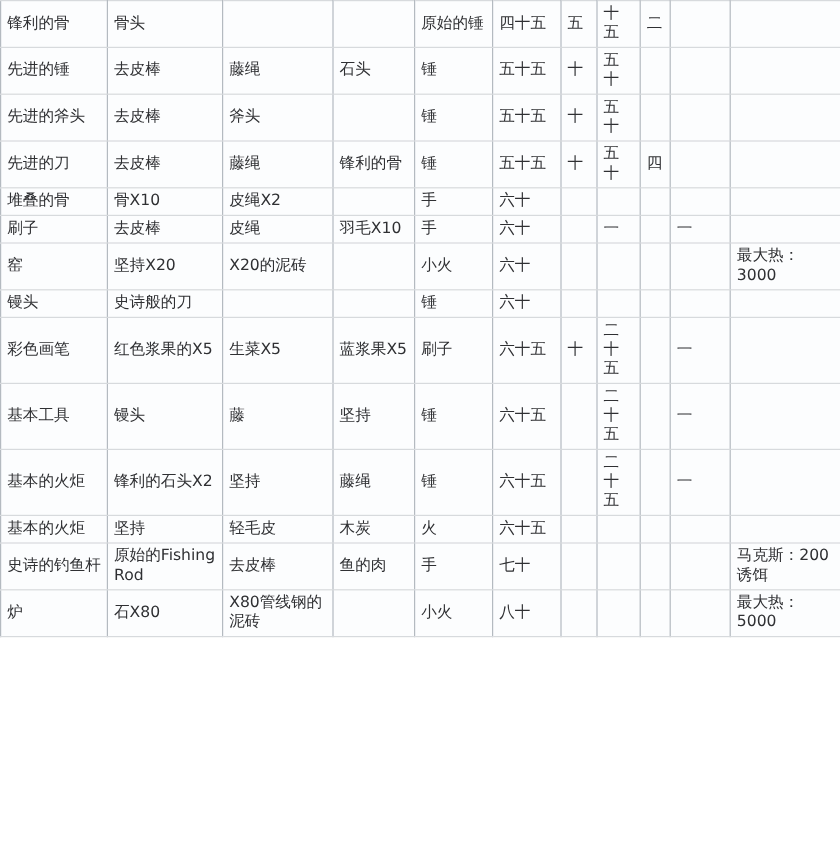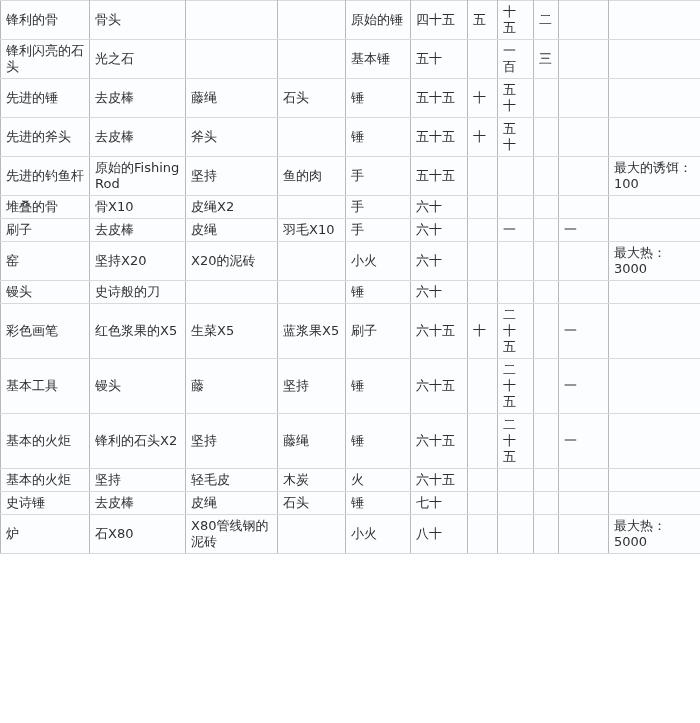--- a/index.html
+++ b/index.html
@@ -62,33 +62,20 @@
           <td></td>
           <td>原始的锤</td>
           <td>四十五</td>
           <td>五</td>
           <td>十五</td>
           <td>二</td>
           <td></td>
           <td></td>
         </tr>
         <tr>
-          <td>锋利闪亮的石头</td>
-          <td>光之石</td>
-          <td></td>
-          <td></td>
-          <td>基本锤</td>
-          <td>五十</td>
-          <td></td>
-          <td>一百</td>
-          <td>三</td>
-          <td></td>
-          <td></td>
-        </tr>
-        <tr>
           <td>先进的锤</td>
           <td>去皮棒</td>
           <td>藤绳</td>
           <td>石头</td>
           <td>锤</td>
           <td>五十五</td>
           <td>十</td>
           <td>五十</td>
           <td></td>
           <td></td>
@@ -101,31 +88,31 @@
           <td></td>
           <td>锤</td>
           <td>五十五</td>
           <td>十</td>
           <td>五十</td>
           <td></td>
           <td></td>
           <td></td>
         </tr>
         <tr>
-          <td>先进的钓鱼杆</td>
-          <td>原始的Fishing Rod</td>
-          <td>坚持</td>
-          <td>鱼的肉</td>
-          <td>手</td>
+          <td>先进的刀</td>
+          <td>去皮棒</td>
+          <td>藤绳</td>
+          <td>锋利的骨</td>
+          <td>锤</td>
           <td>五十五</td>
-          <td></td>
-          <td></td>
-          <td></td>
-          <td></td>
-          <td>最大的诱饵：100</td>
+          <td>十</td>
+          <td>五十</td>
+          <td>四</td>
+          <td></td>
+          <td></td>
         </tr>
         <tr>
           <td>堆叠的骨</td>
           <td>骨X10</td>
           <td>皮绳X2</td>
           <td></td>
           <td>手</td>
           <td>六十</td>
           <td></td>
           <td></td>
@@ -218,31 +205,31 @@
           <td>木炭</td>
           <td>火</td>
           <td>六十五</td>
           <td></td>
           <td></td>
           <td></td>
           <td></td>
           <td></td>
         </tr>
         <tr>
-          <td>史诗锤</td>
-          <td>去皮棒</td>
-          <td>皮绳</td>
-          <td>石头</td>
-          <td>锤</td>
+          <td>史诗的钓鱼杆</td>
+          <td>原始的Fishing Rod</td>
+          <td>去皮棒</td>
+          <td>鱼的肉</td>
+          <td>手</td>
           <td>七十</td>
           <td></td>
           <td></td>
           <td></td>
           <td></td>
-          <td></td>
+          <td>马克斯：200诱饵</td>
         </tr>
         <tr>
           <td>炉</td>
           <td>石X80</td>
           <td>X80管线钢的泥砖</td>
           <td></td>
           <td>小火</td>
           <td>八十</td>
           <td></td>
           <td></td>

